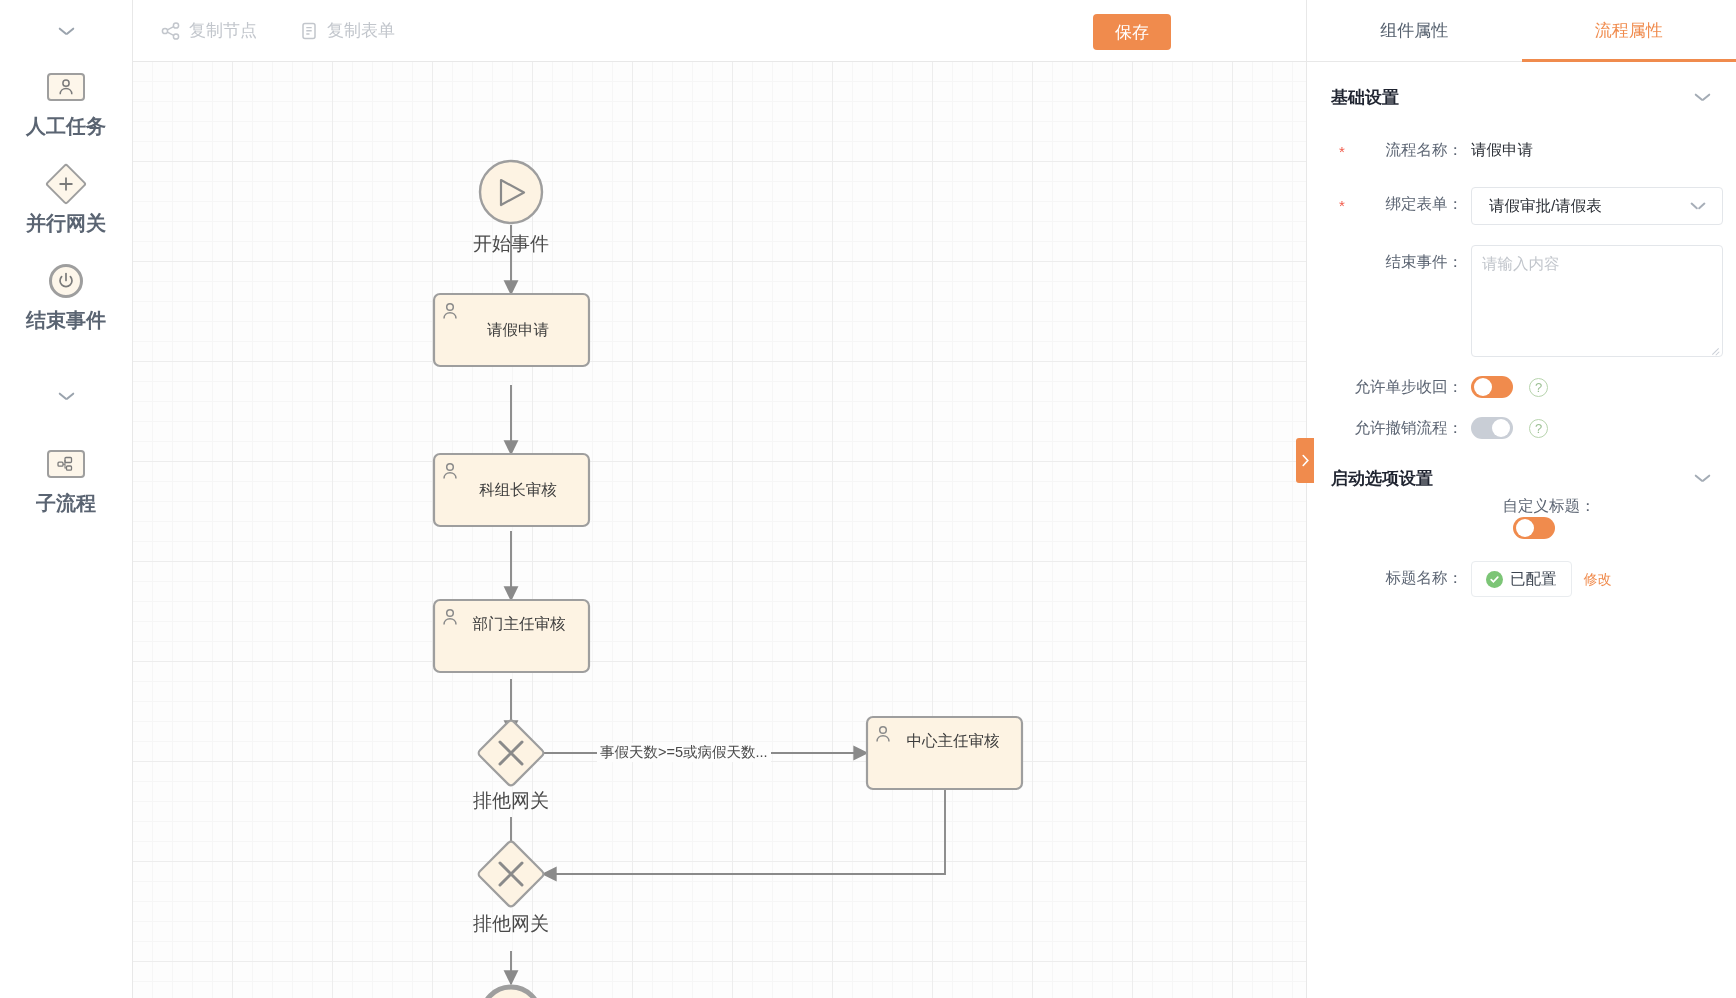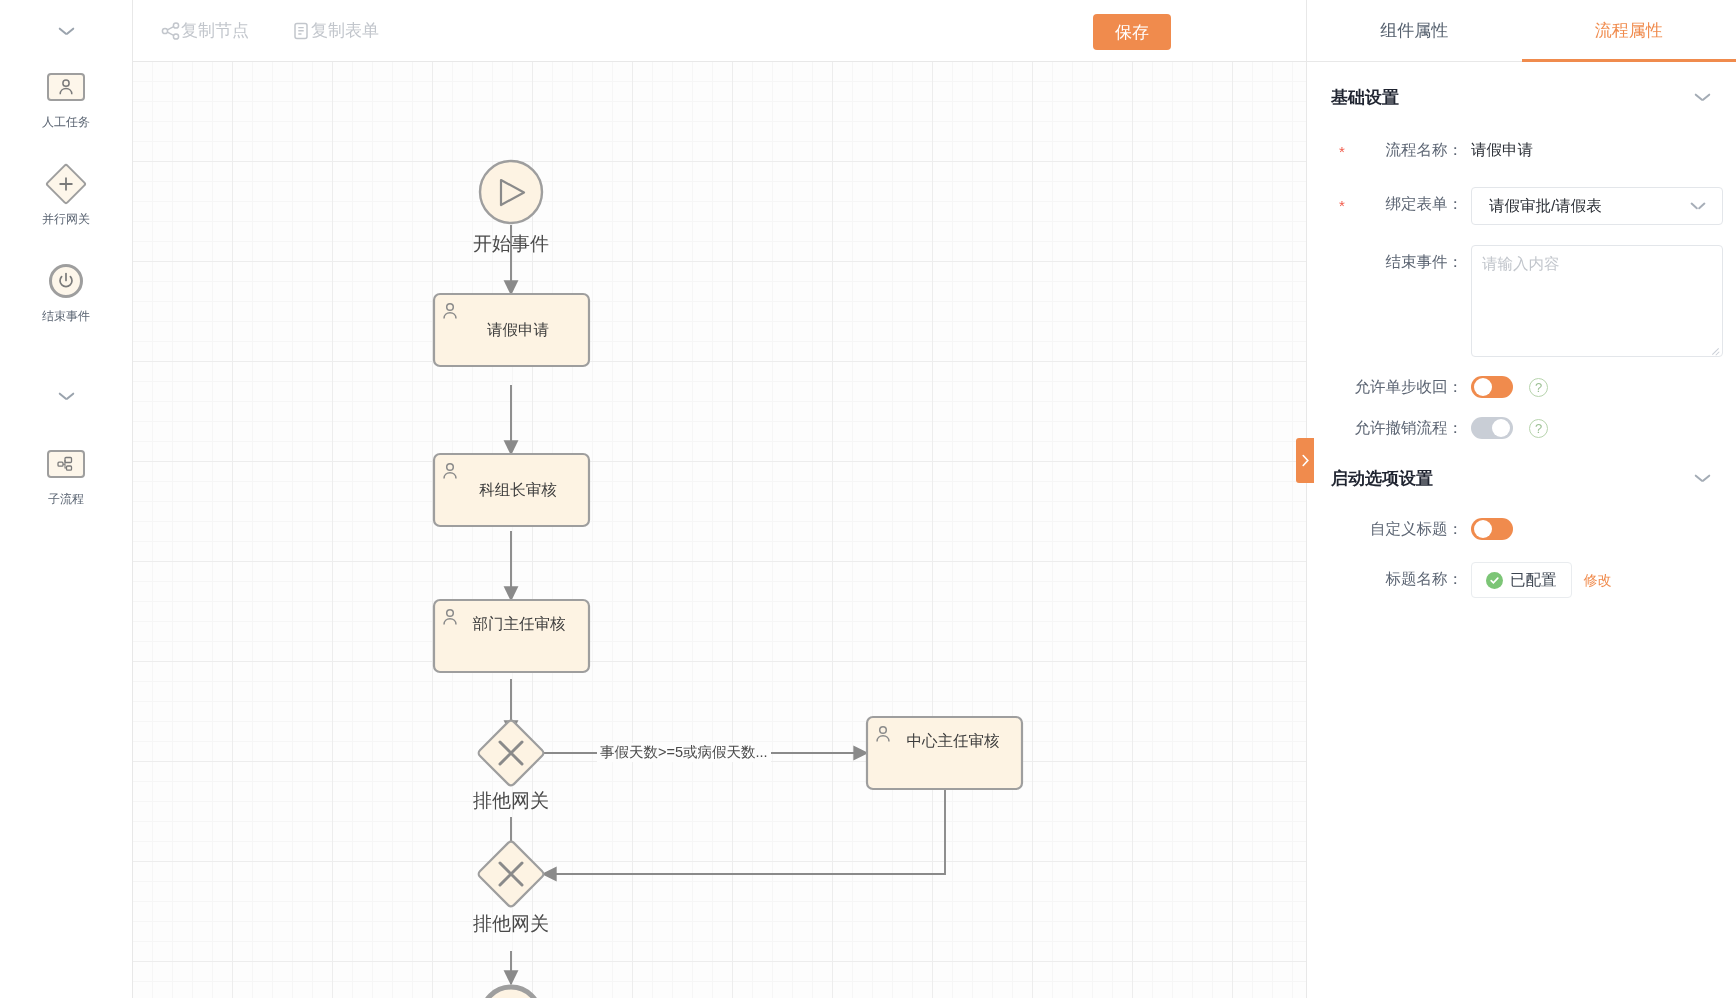--- a/index.html
+++ b/index.html
@@ -36,21 +36,21 @@
     width: 100%; height: 97px;
     display: flex; flex-direction: column; align-items: center; justify-content: flex-start;
     cursor: pointer; padding-top: 4px;
   }
   .pal-icon-wrap {
     width: 42px; height: 42px;
     display: flex; align-items: center; justify-content: center;
     margin-bottom: 8px;
   }
   .pal-label {
-    font-size: 12px; color: #5a6472; line-height: 1;
+    font-size: 20px; color: #5a6472; line-height: 1; font-weight: bold;
   }
   .pal-box {
     width: 38px; height: 28px; border: 2px solid #9e9e9e; border-radius: 4px;
     background: #fdf6ea; display: flex; align-items: center; justify-content: center;
   }
   .pal-diamond {
     width: 30px; height: 30px; border: 2px solid #9e9e9e; background: #fdf6ea;
     transform: rotate(45deg); display: flex; align-items: center; justify-content: center;
     border-radius: 3px;
   }
@@ -61,21 +61,21 @@
   }
 
   
   .topbar {
     position: absolute; left: 133px; top: 0; right: 0; height: 62px;
     background: #fff; border-bottom: 1px solid #e8e8e8;
     display: flex; align-items: center;
   }
   .tb-left { display: flex; align-items: center; padding-left: 28px; gap: 42px; }
   .tb-btn {
-    display: flex; align-items: center; gap: 0;
+    display: flex; align-items: center; gap: 8px;
     color: #c2c6cc; font-size: 17px; cursor: pointer; user-select: none;
   }
   .tb-icon { width: 20px; height: 20px; display: block; }
   .save-btn {
     position: absolute; left: 960px; top: 14px;
     width: 78px; height: 36px; border-radius: 4px; background: #f08b4d;
     color: #fff; font-size: 17px; border: none; cursor: pointer;
     display: flex; align-items: center; justify-content: center;
     font-family: "Liberation Sans", sans-serif;
   }
@@ -468,21 +468,21 @@
           <span class="knob"></span>
         </div>
       <div class="help-icon">?</div>
     </div>
 
     <div class="sect-head" style="padding-top:28px;">
       <div class="sect-title">启动选项设置</div>
       <span class="chev"></span>
     </div>
 
-    <div class="toggle-row" style="margin-top:24px;">
+    <div class="toggle-row" style="margin-top:2px;flex-direction:column;">
       <div class="t-label">自定义标题：</div>
       <div class="switch on">
           <span class="knob"></span>
         </div>
     </div>
 
     <div class="frow" style="margin-top:22px;">
       <div class="flabel">标题名称：</div>
       <div style="display:flex; align-items:center;">
         <div class="badge-box">

